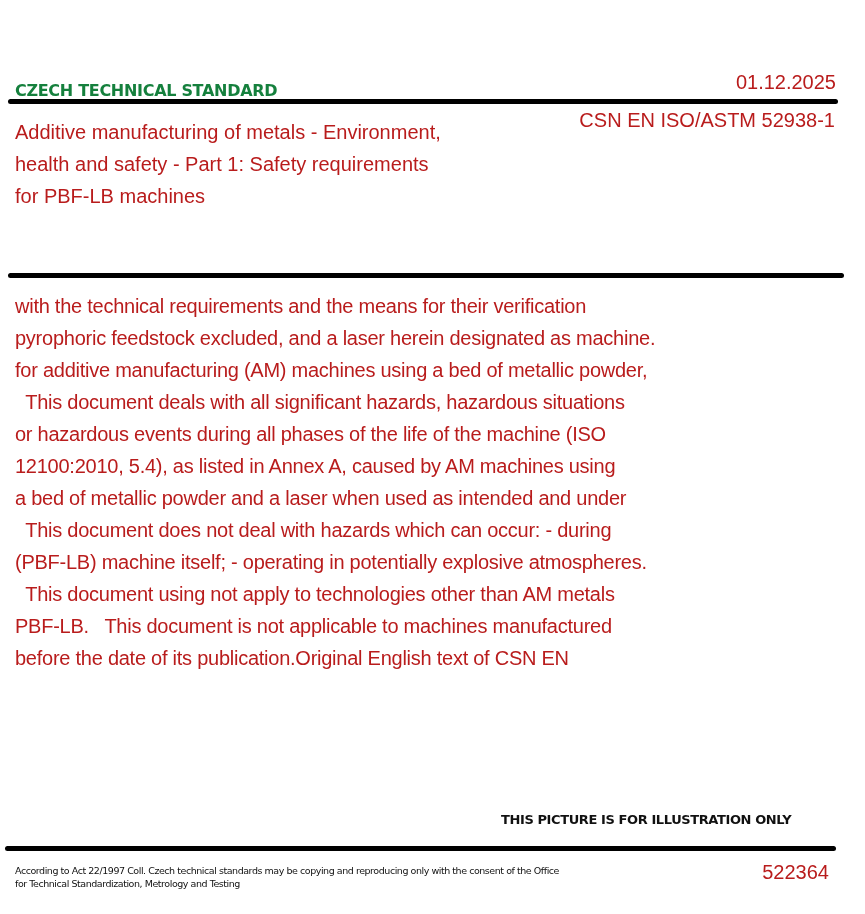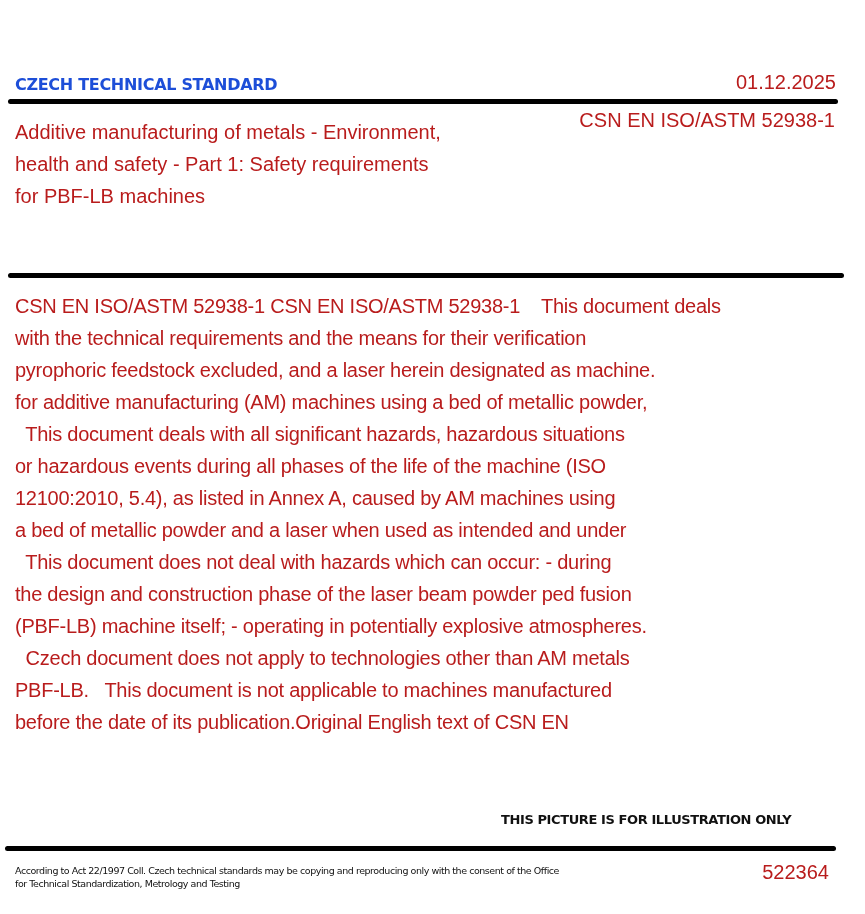--- a/index.html
+++ b/index.html
@@ -11,25 +11,25 @@
       width: 865px;
       height: 914px;
       position: relative;
       overflow: hidden;
       font-family: "Liberation Sans", sans-serif;
     }
     .abs { position: absolute; }
     .teal { color: #b91c1c; }
     .std-label {
       left: 15px;
-      top: 75px;
+      top: 81px;
       font-family: "DejaVu Sans", sans-serif;
       font-weight: bold;
       font-size: 16px;
-      color: #1d4ed8;
+      color: #15803d;
       letter-spacing: -0.3px;
       white-space: nowrap;
     }
     .date {
       right: 29px;
       top: 71px;
       font-size: 20px;
       white-space: nowrap;
     }
     .rule {
@@ -108,32 +108,30 @@
   <span>for PBF-LB machines</span>
 </div>
 
 <div class="abs code-block teal">
   <span>CSN EN ISO/ASTM 52938-1</span>
 </div>
 
 <div class="abs rule rule-mid"></div>
 
 <div class="abs body-text teal">
-  <span>CSN EN ISO/ASTM 52938-1 CSN EN ISO/ASTM 52938-1    This document deals</span>
   <span>with the technical requirements and the means for their verification</span>
   <span>pyrophoric feedstock excluded, and a laser herein designated as machine.</span>
   <span>for additive manufacturing (AM) machines using a bed of metallic powder,</span>
   <span>  This document deals with all significant hazards, hazardous situations</span>
   <span>or hazardous events during all phases of the life of the machine (ISO</span>
   <span>12100:2010, 5.4), as listed in Annex A, caused by AM machines using</span>
   <span>a bed of metallic powder and a laser when used as intended and under</span>
   <span>  This document does not deal with hazards which can occur: - during</span>
-  <span>the design and construction phase of the laser beam powder ped fusion</span>
   <span>(PBF-LB) machine itself; - operating in potentially explosive atmospheres.</span>
-  <span>  Czech document does not apply to technologies other than AM metals</span>
+  <span>  This document using not apply to technologies other than AM metals</span>
   <span>PBF-LB.   This document is not applicable to machines manufactured</span>
   <span>before the date of its publication.Original English text of CSN EN</span>
 </div>
 
 <div class="abs illustration">THIS PICTURE IS FOR ILLUSTRATION ONLY</div>
 
 <div class="abs rule rule-bottom"></div>
 
 <div class="abs legal">
   <span>According to Act 22/1997 Coll. Czech technical standards may be copying and reproducing only with the consent of the Office</span>

